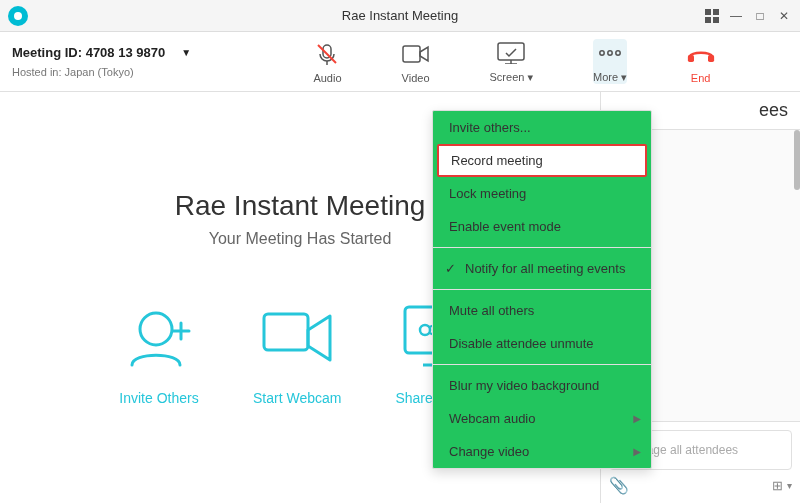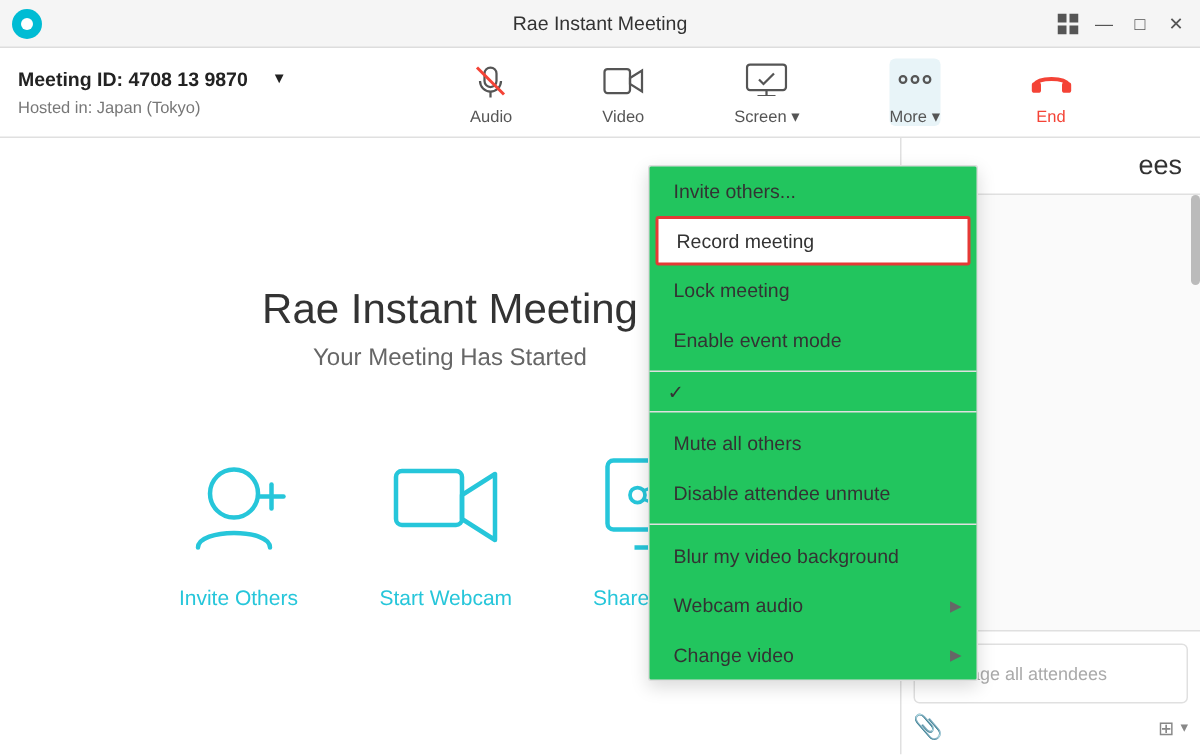--- a/index.html
+++ b/index.html
@@ -457,20 +457,21 @@
   </div>
   <div class="dropdown-item">
     <span>Lock meeting</span>
   </div>
   <div class="dropdown-item">
     <span>Enable event mode</span>
   </div>
   <div class="dropdown-separator"></div>
   <div class="dropdown-item has-check">
     <span class="check-mark">✓</span>
+    <span>Notify for all meeting events</span>
   </div>
   <div class="dropdown-separator"></div>
   <div class="dropdown-item">
     <span>Mute all others</span>
   </div>
   <div class="dropdown-item">
     <span>Disable attendee unmute</span>
   </div>
   <div class="dropdown-separator"></div>
   <div class="dropdown-item">

